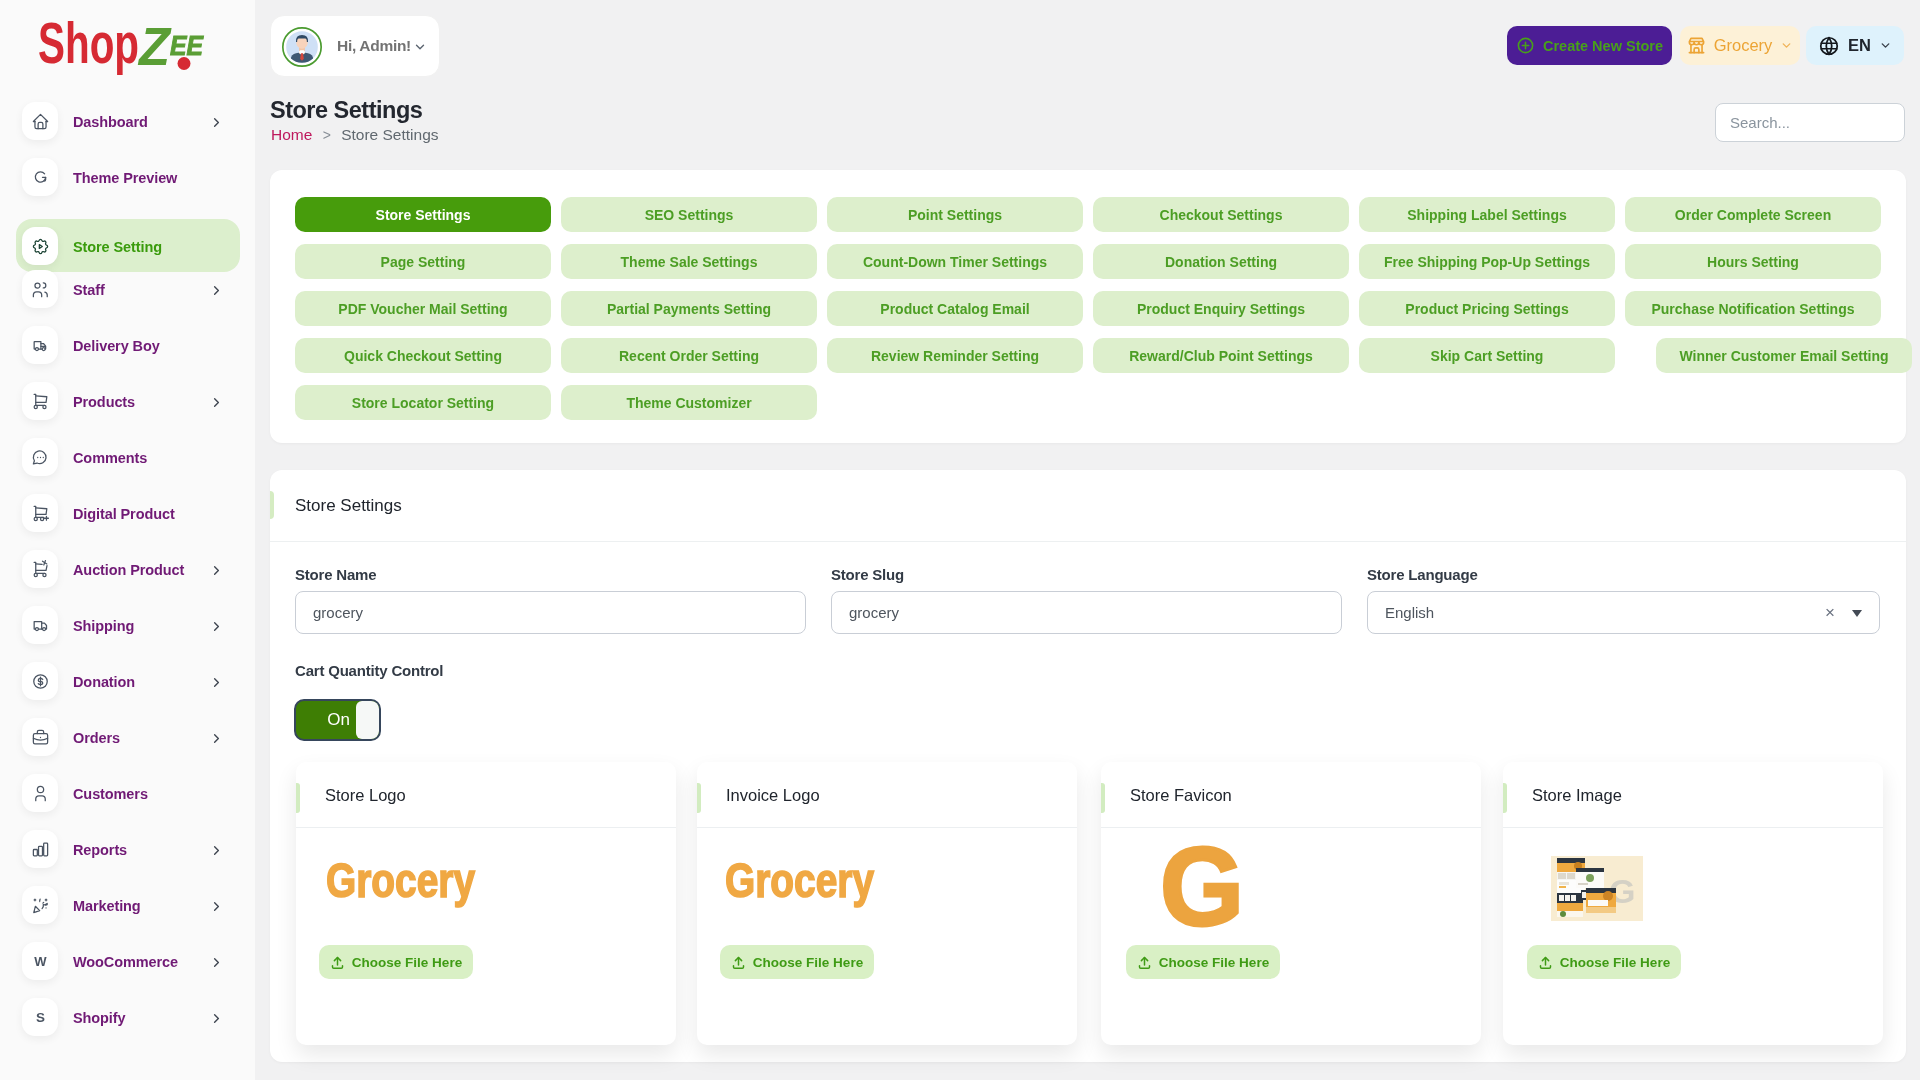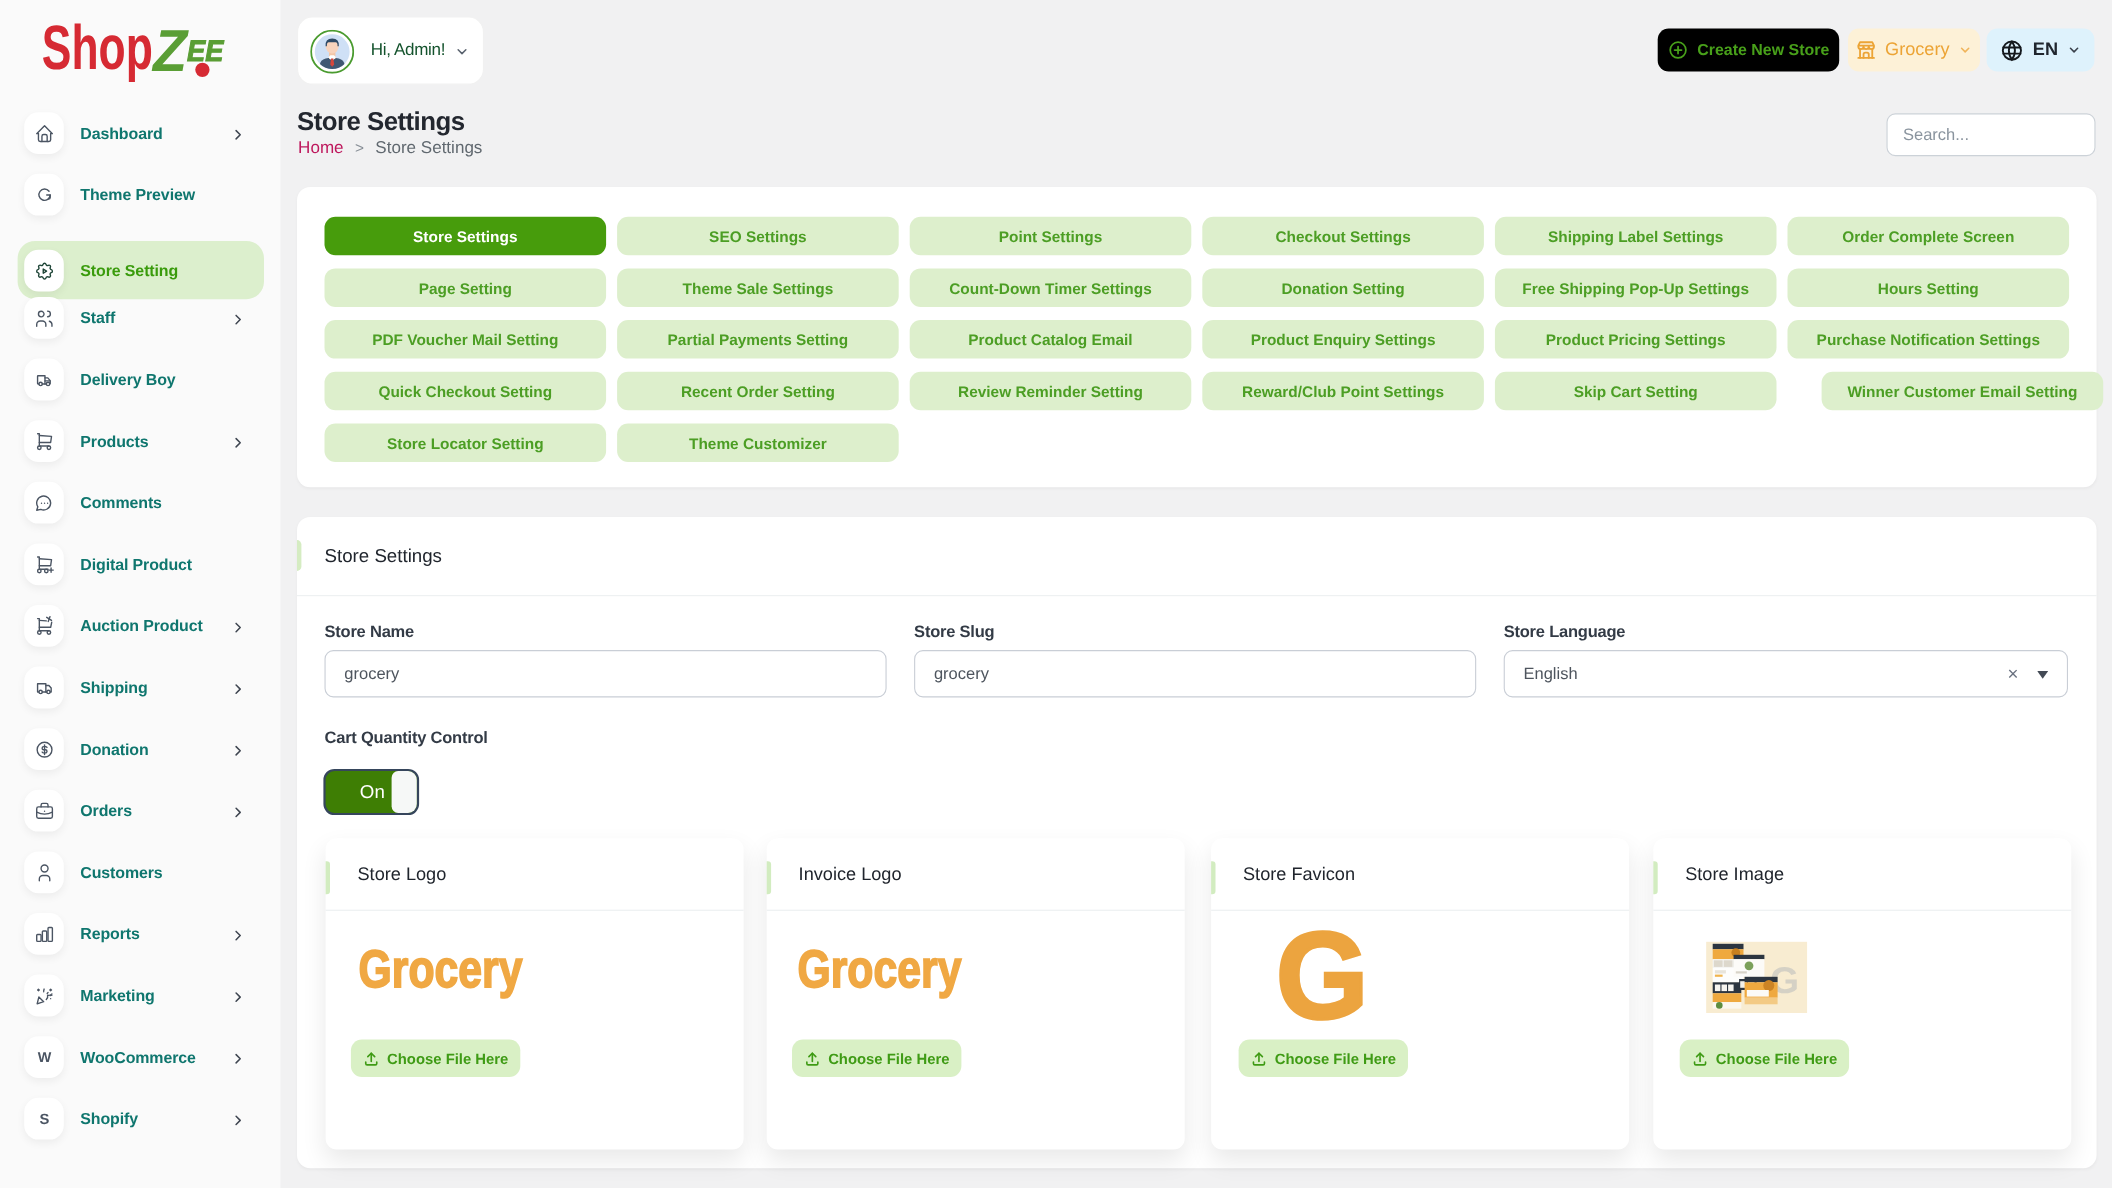--- a/index.html
+++ b/index.html
@@ -4,21 +4,21 @@
 <style>
 * { margin:0; padding:0; box-sizing:border-box; }
 html,body { width:1920px; height:1080px; overflow:hidden; }
 body { font-family:"Liberation Sans", sans-serif; background:#f1f1f2; position:relative; }
 .abs { position:absolute; }
 
 
 #sidebar { position:absolute; left:0; top:0; width:255px; height:1080px; background:#fafafa; }
 .menu-item { position:absolute; left:16px; width:224px; height:56px; }
 .menu-item .tile { position:absolute; left:6px; top:8px; width:36px; height:38px; background:#fff; border-radius:13px; box-shadow:0 3px 8px rgba(0,0,0,0.06); display:flex; align-items:center; justify-content:center; }
-.menu-item .lbl { position:absolute; left:57px; top:0; height:56px; line-height:56px; font-size:14.5px; font-weight:700; color:#0f766e; letter-spacing:-0.1px; }
+.menu-item .lbl { position:absolute; left:57px; top:0; height:56px; line-height:56px; font-size:14.5px; font-weight:700; color:#701a75; letter-spacing:-0.1px; }
 .menu-item .chev { position:absolute; right:16px; top:0; height:56px; display:flex; align-items:center; }
 .menu-item.active { background:#dcefcd; border-radius:16px; height:53px; margin-top:1px; }
 .menu-item.active .lbl { color:#3a9b0c; }
 svg.mi { width:19px; height:19px; }
 
 
 .chip-admin { position:absolute; left:270px; top:15px; width:170px; height:62px; background:#fff; border:1px solid #f1f1f1; border-radius:14px; }
 .hbtn { position:absolute; top:26px; height:39px; border-radius:10px; display:flex; align-items:center; justify-content:center; font-weight:700; font-size:14.5px; }
 
 
@@ -306,26 +306,26 @@
     <g clip-path="url(#avclip)">
       <path d="M9 46 L11 36 Q13 31.5 20 31 L28 31 Q35 31.5 37 36 L39 46 Z" fill="#3f5873"></path>
       <rect x="20.5" y="24" width="7" height="8" fill="#f3c6a8"></rect>
       <path d="M20 30 L24 34.5 L28 30 L26 28 L22 28 Z" fill="#fff"></path>
       <path d="M22.8 31.5 L25.2 31.5 L26.2 38 L24 40.5 L21.8 38 Z" fill="#d5473c"></path>
       <ellipse cx="24" cy="18" rx="7" ry="8" fill="#f8d3bc"></ellipse>
       <path d="M16.8 18 Q16 9.5 24 9.5 Q32 9.5 31.2 18 L29.8 18 Q30 13.5 27.5 13.8 L20.5 13.8 Q18 13.5 18.2 18 Z" fill="#2f4a66"></path>
     </g>
   </svg>
 </div>
-<div class="abs" style="left:337px; top:15px; height:62px; line-height:62px; font-size:15.5px; font-weight:400; color:#14532d; letter-spacing:-0.3px;">Hi, Admin!</div>
+<div class="abs" style="left:337px; top:15px; height:62px; line-height:62px; font-size:15.5px; font-weight:700; color:#737373; letter-spacing:-0.3px;">Hi, Admin!</div>
 <svg class="abs" style="left:413px; top:40px;" width="14" height="14" viewBox="0 0 24 24" fill="none" stroke="#5b6470" stroke-width="2.4" stroke-linecap="round" stroke-linejoin="round">
     <path d="M6 9l6 6 6-6"></path>
   </svg>
 
-<div class="hbtn" style="left:1507px; width:165px; background:#000000; color:#48a01a; gap:8px;">
+<div class="hbtn" style="left:1507px; width:165px; background:#4c1d95; color:#48a01a; gap:8px;">
   <svg width="19" height="19" viewBox="0 0 24 24" fill="none" stroke="#48a01a" stroke-width="2" stroke-linecap="round">
       <circle cx="12" cy="12" r="9"></circle>
       <path d="M12 8v8M8 12h8"></path>
     </svg>
   Create New Store
 </div>
 <div class="hbtn" style="left:1680px; width:120px; background:#fdf1d7; color:#eca435; gap:8px; font-size:16.5px; font-weight:400;">
   <svg width="19" height="19" viewBox="0 0 24 24" fill="none" stroke="#eca435" stroke-width="2.1" stroke-linecap="round" stroke-linejoin="round">
       <path d="M3 21h18"></path>
       <path d="M3 7v1a3 3 0 0 0 6 0v-1m0 1a3 3 0 0 0 6 0v-1m0 1a3 3 0 0 0 6 0v-1h-18l2 -4h14l2 4"></path>

